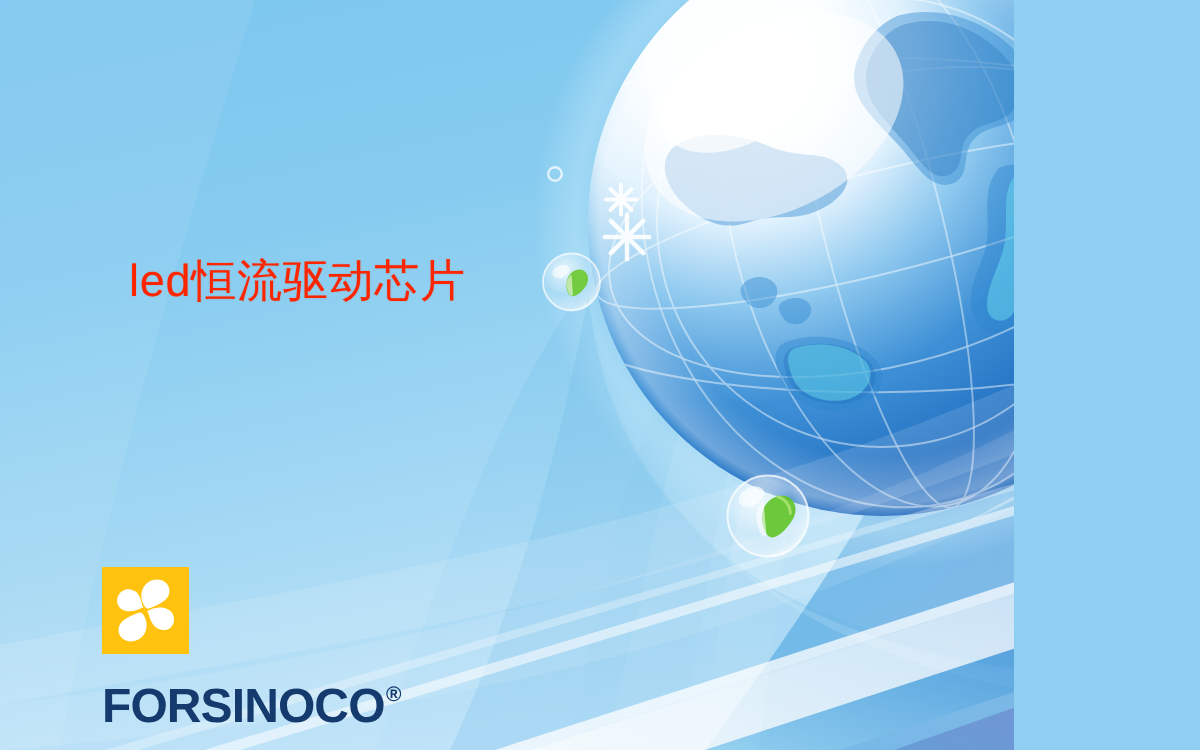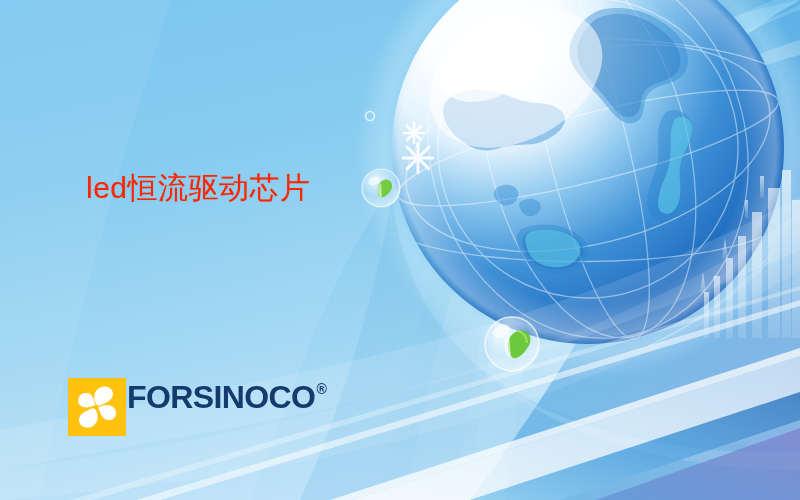--- a/index.html
+++ b/index.html
@@ -1,21 +1,21 @@
 <!DOCTYPE html>
 <html><head>
 <meta charset="utf-8">
 <style>
   * { margin:0; padding:0; box-sizing:border-box; }
   html,body { width:800px; height:500px; overflow:hidden; background:#8fd0f2; }
   body { font-family:"Liberation Sans", sans-serif; }
 
   #stage {
     position:relative;
-    width:800px; height:500px;
+    width:676px; height:500px;
     overflow:hidden;
     background:linear-gradient(160deg,#7ec7ef 0%,#87cdf1 32%,#a4d8f4 66%,#bfe2f8 100%);
   }
 
   
   .art { position:absolute; inset:0; }
   .art svg { display:block; width:800px; height:500px; }
 
   
   #headline {
@@ -28,21 +28,21 @@
     letter-spacing:0.5px;
     white-space:nowrap;
     text-shadow:0 0 1px rgba(255,60,0,.35);
   }
   #headline .l2 { display:block; padding-left:14px; }
 
   
   #logo {
     position:absolute;
     left:68px; top:378px;
-    display:flex; align-items:flex-start; gap:1px;
+    display:flex; align-items:flex-start; gap:15px;flex-direction:column;
   }
   #logo-mark {
     width:58px; height:58px;
     background:#ffc20e;
     flex:0 0 auto;
     position:relative;
   }
   #logo-mark svg { position:absolute; left:0; top:0; }
   #logo-text { padding-top:3px; }
   .brand {

